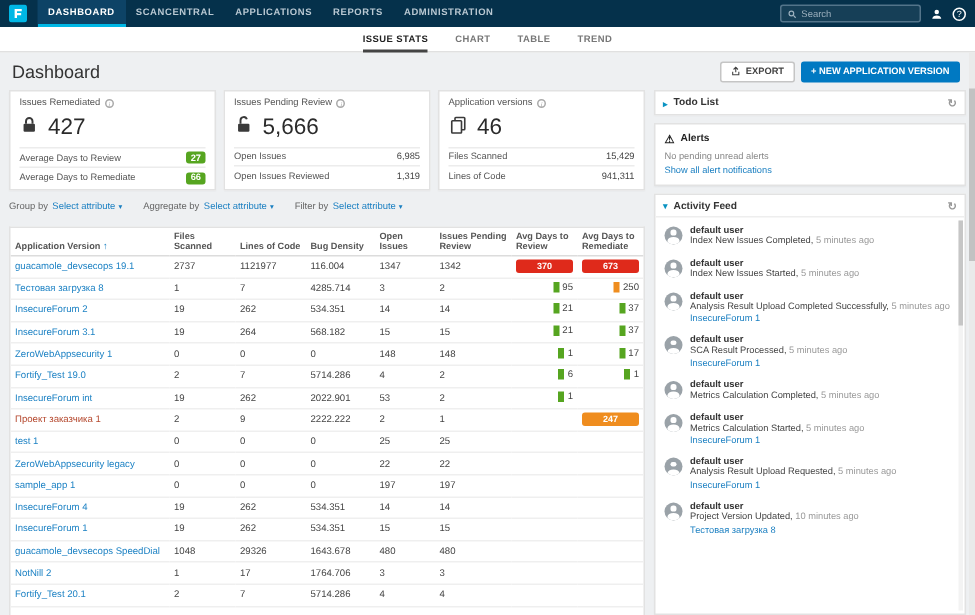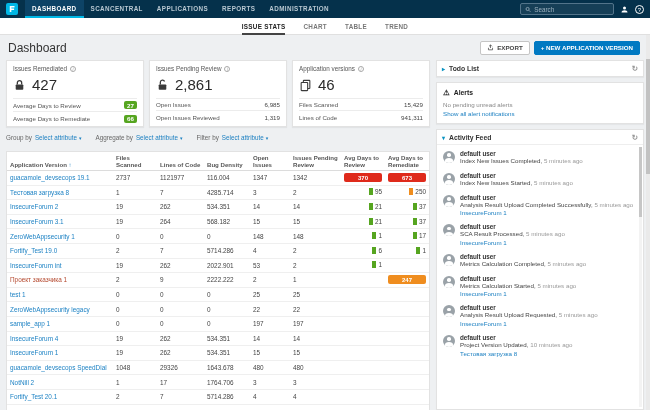--- a/index.html
+++ b/index.html
@@ -30,21 +30,21 @@
   .btn{display:flex;align-items:center;gap:3px;font-size:6.2px;font-weight:bold;border-radius:2px;padding:0 6px;height:14px;cursor:pointer;white-space:nowrap}
   .btn.ghost{background:#fff;border:1px solid #c5c5c5;color:#444}
   .btn.primary{background:#0079c2;color:#fff;border:1px solid #0079c2}
 
   
   .main{position:absolute;top:60px;left:6px;width:424px;bottom:0}
   .cards{display:flex;gap:5px}
   .card{flex:1;background:#fff;border:1px solid #e2e2e2;box-shadow:0 1px 1px rgba(0,0,0,.05);padding:4px 6px 1px}
   .card-title{font-size:6.3px;color:#555;display:flex;align-items:center;gap:3px}
   .info{width:6px;height:6px;border:1px solid #aaa;border-radius:50%;color:#aaa;font-size:4.5px;line-height:5px;text-align:center;font-style:italic;flex:none}
-  .card-main{display:flex;align-items:flex-end;gap:6px;padding:4px 0 5px}
+  .card-main{display:flex;align-items:center;gap:6px;padding:4px 0 5px}
   .card-value{font-size:15px;color:#2b2b2b}
   .card-row{display:flex;justify-content:space-between;align-items:center;border-top:1px solid #ececec;padding:2.2px 0;font-size:6.2px;color:#555}
   .pill{color:#fff;font-weight:bold;padding:.5px 3px;border-radius:2px;background:#56a520;min-width:9px;text-align:center}
   .plain-val{color:#444}
 
   
   .filters{display:flex;align-items:center;gap:14px;height:16px;margin-top:3px;font-size:6.3px}
   .f-group{display:flex;align-items:center;gap:3px}
   .f-label{color:#666}
   .f-select{color:#1a7fc1;display:flex;align-items:center;gap:2px;cursor:pointer}
@@ -176,21 +176,21 @@
       <div class="card">
         <div class="card-title">
           <span>Issues Pending Review</span>
           <span class="info">i</span>
         </div>
         <div class="card-main">
           <span><svg width="13" height="13" viewBox="0 0 24 24">
               <rect x="5" y="10" width="14" height="10" rx="1.5" fill="#3a3a3a"></rect>
               <path d="M8 10V6a4 4 0 0 1 7.8-1.3" fill="none" stroke="#3a3a3a" stroke-width="2.4"></path>
             </svg></span>
-          <span class="card-value">2,861</span>
+          <span class="card-value">5,666</span>
         </div>
         <div class="card-row">
           <span>Open Issues</span>
           <span class="plain-val">6,985</span>
         </div>
         <div class="card-row">
           <span>Open Issues Reviewed</span>
           <span class="plain-val">1,319</span>
         </div>
       </div>

